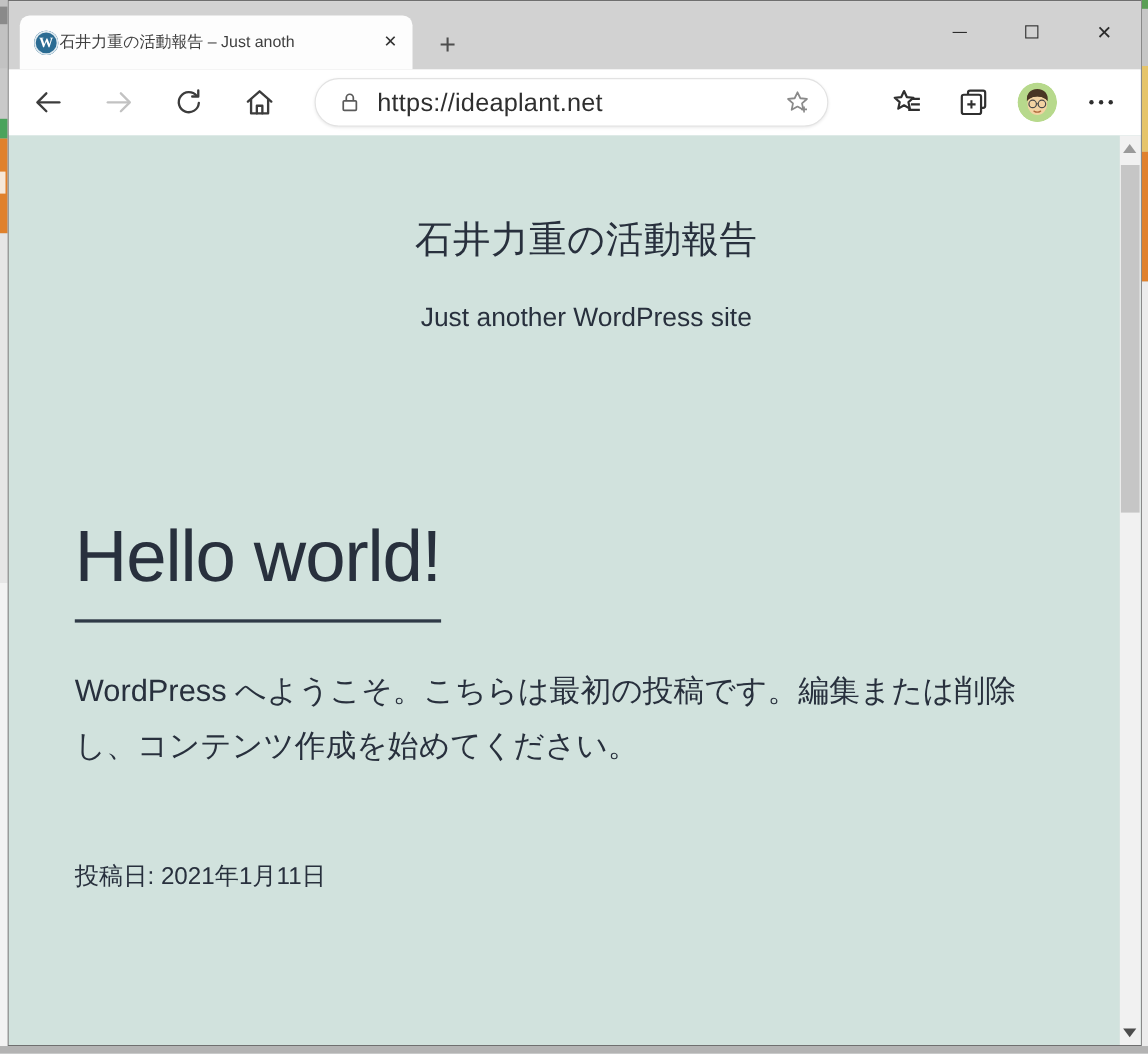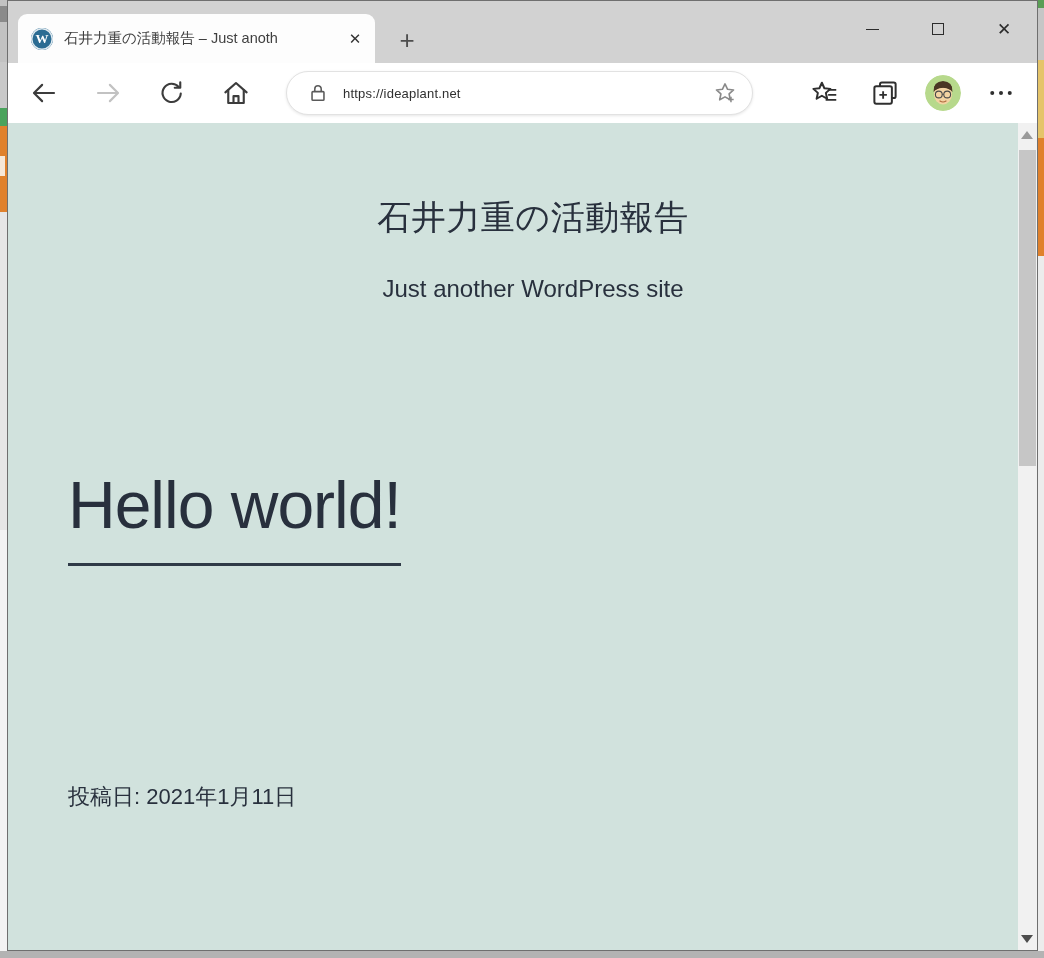--- a/index.html
+++ b/index.html
@@ -27,21 +27,21 @@
             border:1px solid #6f6f6f; background:#fff; display:flex; flex-direction:column; }
 
   
   .tabstrip { position:relative; height:62px; background:#d2d2d2; flex:none; }
   .tab { position:absolute; left:10px; top:13px; width:357px; height:49px; background:#fdfdfd;
          border-radius:9px 9px 0 0; display:flex; align-items:center; padding:0 6px 0 13px; }
   .favicon { width:22px; height:22px; border-radius:50%; background:#2b6c93; flex:none;
              display:flex; align-items:center; justify-content:center;
              box-shadow:inset 0 0 0 1.5px rgba(255,255,255,.85), inset 0 0 0 4px #2b6c93; }
   .favicon span { color:#fff; font-family:"Liberation Serif",serif; font-weight:bold; font-size:13px; line-height:1; }
-  .tab-title { position:relative; flex:1; margin-left:11px; font-size:14.5px; color:#3f3f3f;
+  .tab-title { position:relative; flex:1; margin-left:1px; font-size:14.5px; color:#3f3f3f;
                white-space:nowrap; overflow:hidden; }
   .tab-fade { position:absolute; right:34px; top:6px; width:30px; height:38px;
               background:linear-gradient(to right, rgba(253,253,253,0), #fdfdfd 85%); }
   .tab-close { width:28px; height:28px; border:none; background:transparent; font-size:15px;
                color:#333; cursor:pointer; flex:none; line-height:1; }
   .new-tab { position:absolute; left:383px; top:24px; width:32px; height:30px; border:none;
              background:transparent; font-size:26px; font-weight:300; color:#4e4e4e; line-height:26px; }
   .win-controls { position:absolute; right:0; top:0; height:56px; display:flex; }
   .win-btn { width:66px; height:56px; border:none; background:transparent; display:flex;
              align-items:center; justify-content:center; color:#2c2c2c; font-size:17px; }
@@ -49,21 +49,21 @@
   .max-box  { width:12px; height:12px; border:1.6px solid #2c2c2c; display:block; }
 
   
   .toolbar { height:60px; background:#fff; flex:none; display:flex; align-items:center; padding:0 14px 0 16px; }
   .tool-btn { width:40px; height:40px; border:none; background:transparent; display:flex;
               align-items:center; justify-content:center; margin-right:24px; flex:none; }
   .tool-btn svg { display:block; }
   .addressbar { width:467px; height:44px; margin-left:6px; margin-right:8px; background:#fff;
                 border:1px solid #e2e2e2; border-radius:22px; display:flex; align-items:center;
                 padding:0 10px 0 20px; box-shadow:0 1px 3px rgba(0,0,0,.10); flex:none; }
-  .url-text { flex:1; margin-left:14px; font-size:13px; color:#2f2f2f; letter-spacing:.2px; white-space:nowrap; overflow:hidden; }
+  .url-text { flex:1; margin-left:14px; font-size:23px; color:#2f2f2f; letter-spacing:.2px; white-space:nowrap; overflow:hidden; }
   .right-tools { margin-left:auto; display:flex; align-items:center; }
   .right-tools .tool-btn { margin-right:20px; }
   .avatar-btn { width:36px; height:36px; border:none; background:transparent; padding:0; margin-right:20px; flex:none; }
   .avatar-btn svg { display:block; border-radius:50%; }
 
   
   .content { position:relative; flex:1; background:#d1e2dd; overflow:hidden; }
   .site-header { position:absolute; left:0; top:72px; right:19px; text-align:center; color:#28303d;padding-left:40px; }
   .site-title { font-size:34px; font-weight:500; letter-spacing:.5px; color:#28303d; text-decoration:none; }
   .site-tagline { margin-top:34px; font-size:24px; font-weight:400; color:#28303d; }
@@ -208,20 +208,21 @@
 
       <header class="site-header">
         <a href="#" class="site-title">石井力重の活動報告</a>
         <div class="site-tagline">Just another WordPress site</div>
       </header>
 
       <h1 class="post-title">
         <a href="#">Hello world!</a>
       </h1>
 
+      <p class="post-body">WordPress へようこそ。こちらは最初の投稿です。編集または削除し、コンテンツ作成を始めてください。</p>
 
       <div class="post-meta">
         <div>
           <span>投稿日:</span>
           <span>2021年1月11日</span>
         </div>
       </div>
 
       <div class="scrollbar">
         <div class="sb-up"></div>

